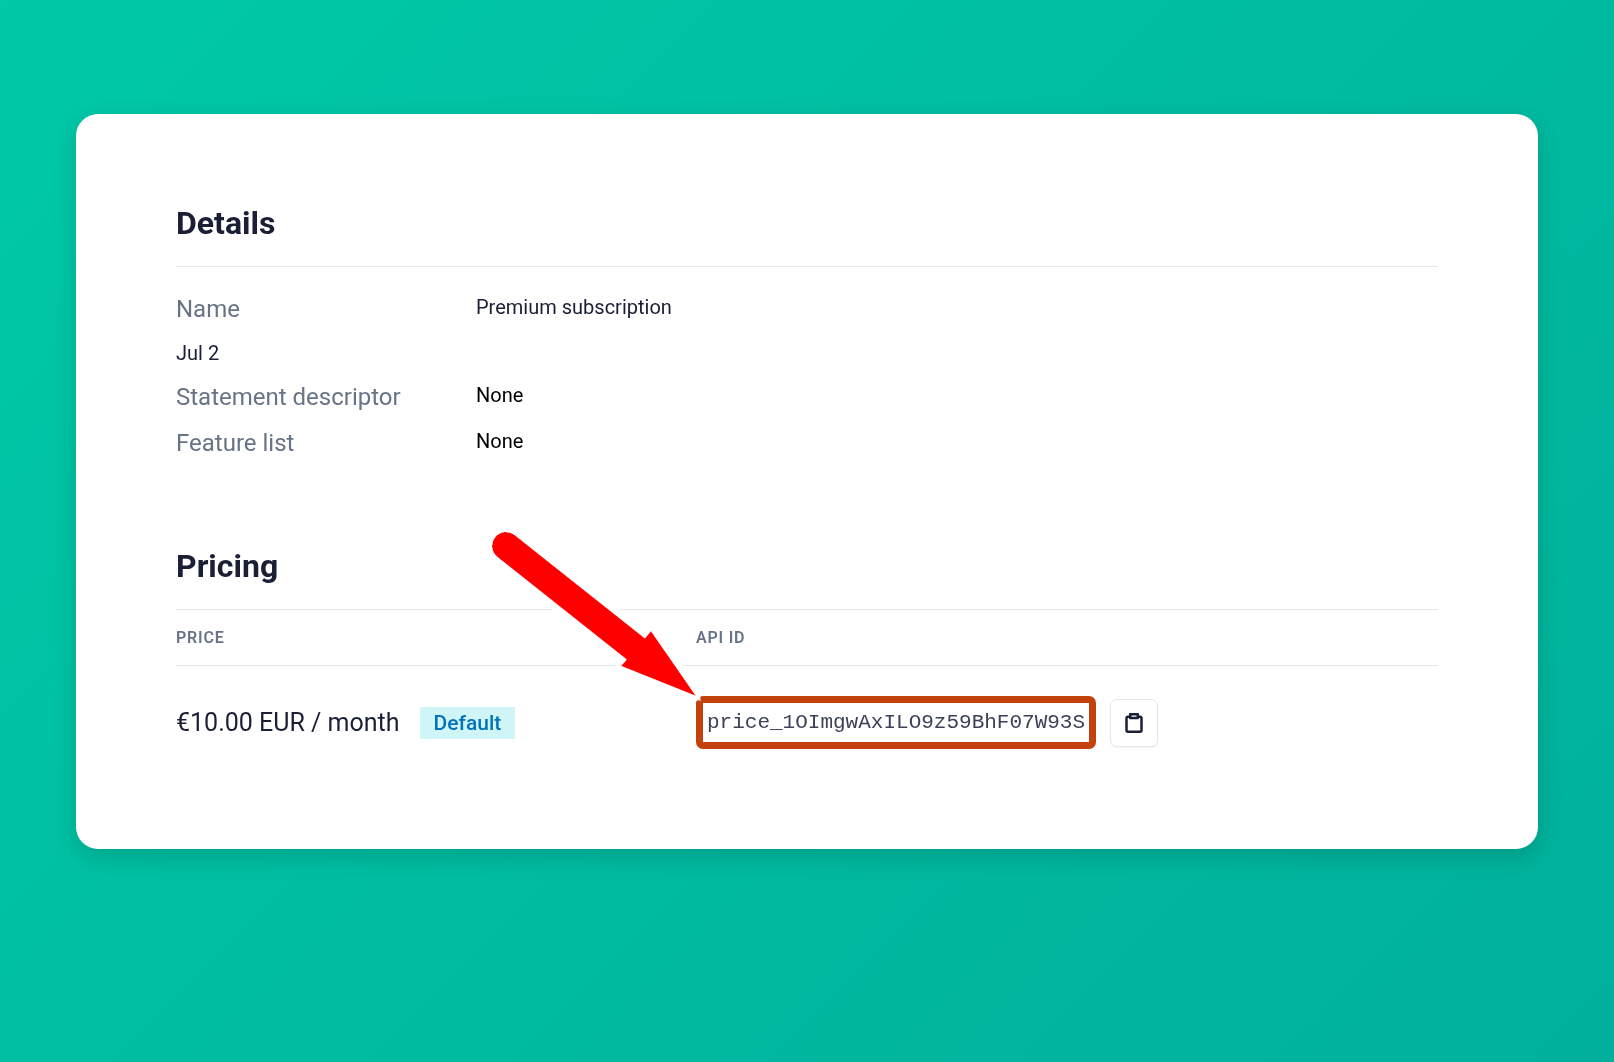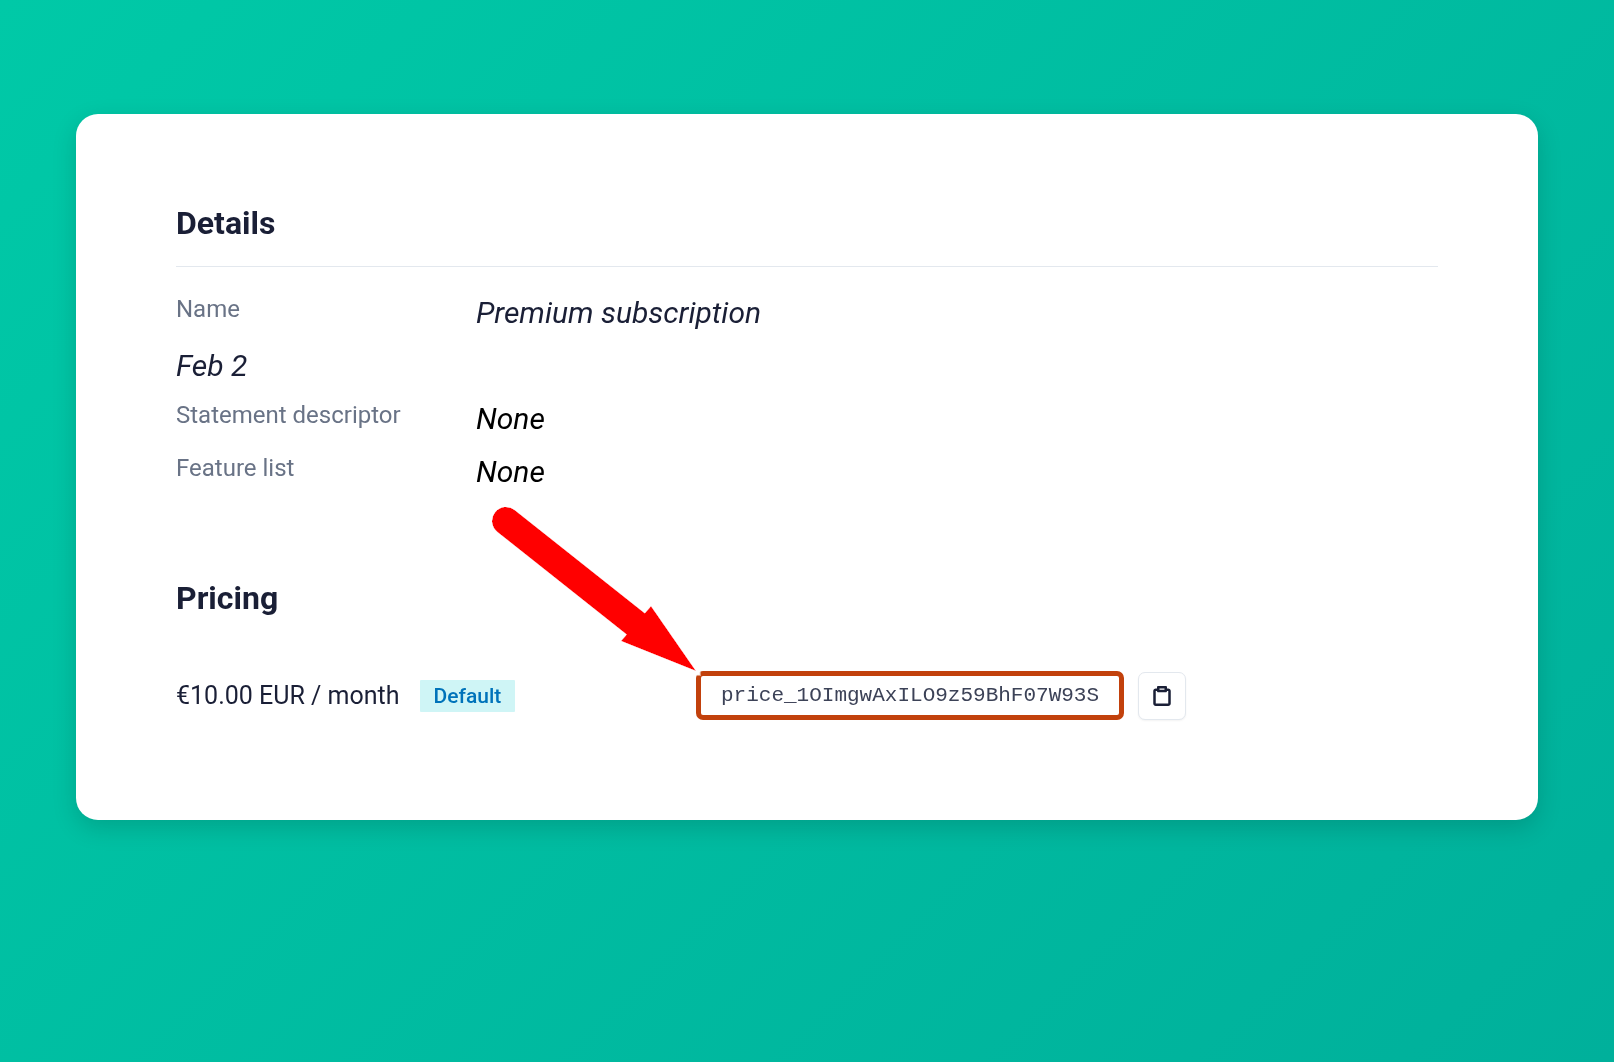--- a/index.html
+++ b/index.html
@@ -46,24 +46,23 @@
       display: flex;
       align-items: flex-start;
     }
     .detail-label {
       width: 300px;
       font-size: 24px;
       color: #697386;
       font-weight: 400;
     }
     .detail-value {
-      font-size: 30px;
+      font-size: 20px;
       color: #1a1f36;
       font-weight: 400;
-      font-style: italic;
     }
     .detail-value.muted {
       color: #000000;
     }
     .table-header {
       display: flex;
       padding: 18px 0;
       border-top: 1px solid #e3e8ee;
       border-bottom: 1px solid #e3e8ee;
     }
@@ -105,24 +104,24 @@
       padding: 4px 14px;
       border-radius: 1px;
     }
     .api-cell {
       flex: 1;
       display: flex;
       align-items: center;
       gap: 14px;
     }
     .api-box {
-      border: 5px solid #c2410c;
+      border: 7px solid #c2410c;
       background: #ffffff;
       border-radius: 7px;
-      padding: 8px 20px;
+      padding: 8px 4px;
       font-family: "SFMono-Regular", Consolas, "Liberation Mono", Menlo, monospace;
       font-size: 21px;
       color: #3c4257;
       white-space: nowrap;
     }
     .copy-btn {
       border: 1px solid #e3e8ee;
       background: #ffffff;
       border-radius: 7px;
       width: 48px;
@@ -151,34 +150,38 @@
 
   <h2 class="section-title">Details</h2>
   <hr class="divider">
 
   <div class="details-list">
     <div class="detail-row">
       <div class="detail-label">Name</div>
       <div class="detail-value">Premium subscription</div>
     </div>
     <div class="detail-row">
-      <div class="detail-value">Feb 2</div>
+      <div class="detail-value">Jul 2</div>
     </div>
     <div class="detail-row">
       <div class="detail-label">Statement descriptor</div>
       <div class="detail-value muted">None</div>
     </div>
     <div class="detail-row">
       <div class="detail-label">Feature list</div>
       <div class="detail-value muted">None</div>
     </div>
   </div>
 
   <h2 class="section-title">Pricing</h2>
 
+  <div class="table-header">
+    <div class="th col-price">PRICE</div>
+    <div class="th col-api">API ID</div>
+  </div>
 
   <div class="table-row">
     <div class="price-cell">
       <span class="price-text">€10.00 EUR / month</span>
       <span class="badge">Default</span>
     </div>
     <div class="api-cell">
       <div class="api-box">price_1OImgwAxILO9z59BhF07W93S</div>
       <button class="copy-btn">
         <svg class="clipboard-icon" viewBox="0 0 14 16">

